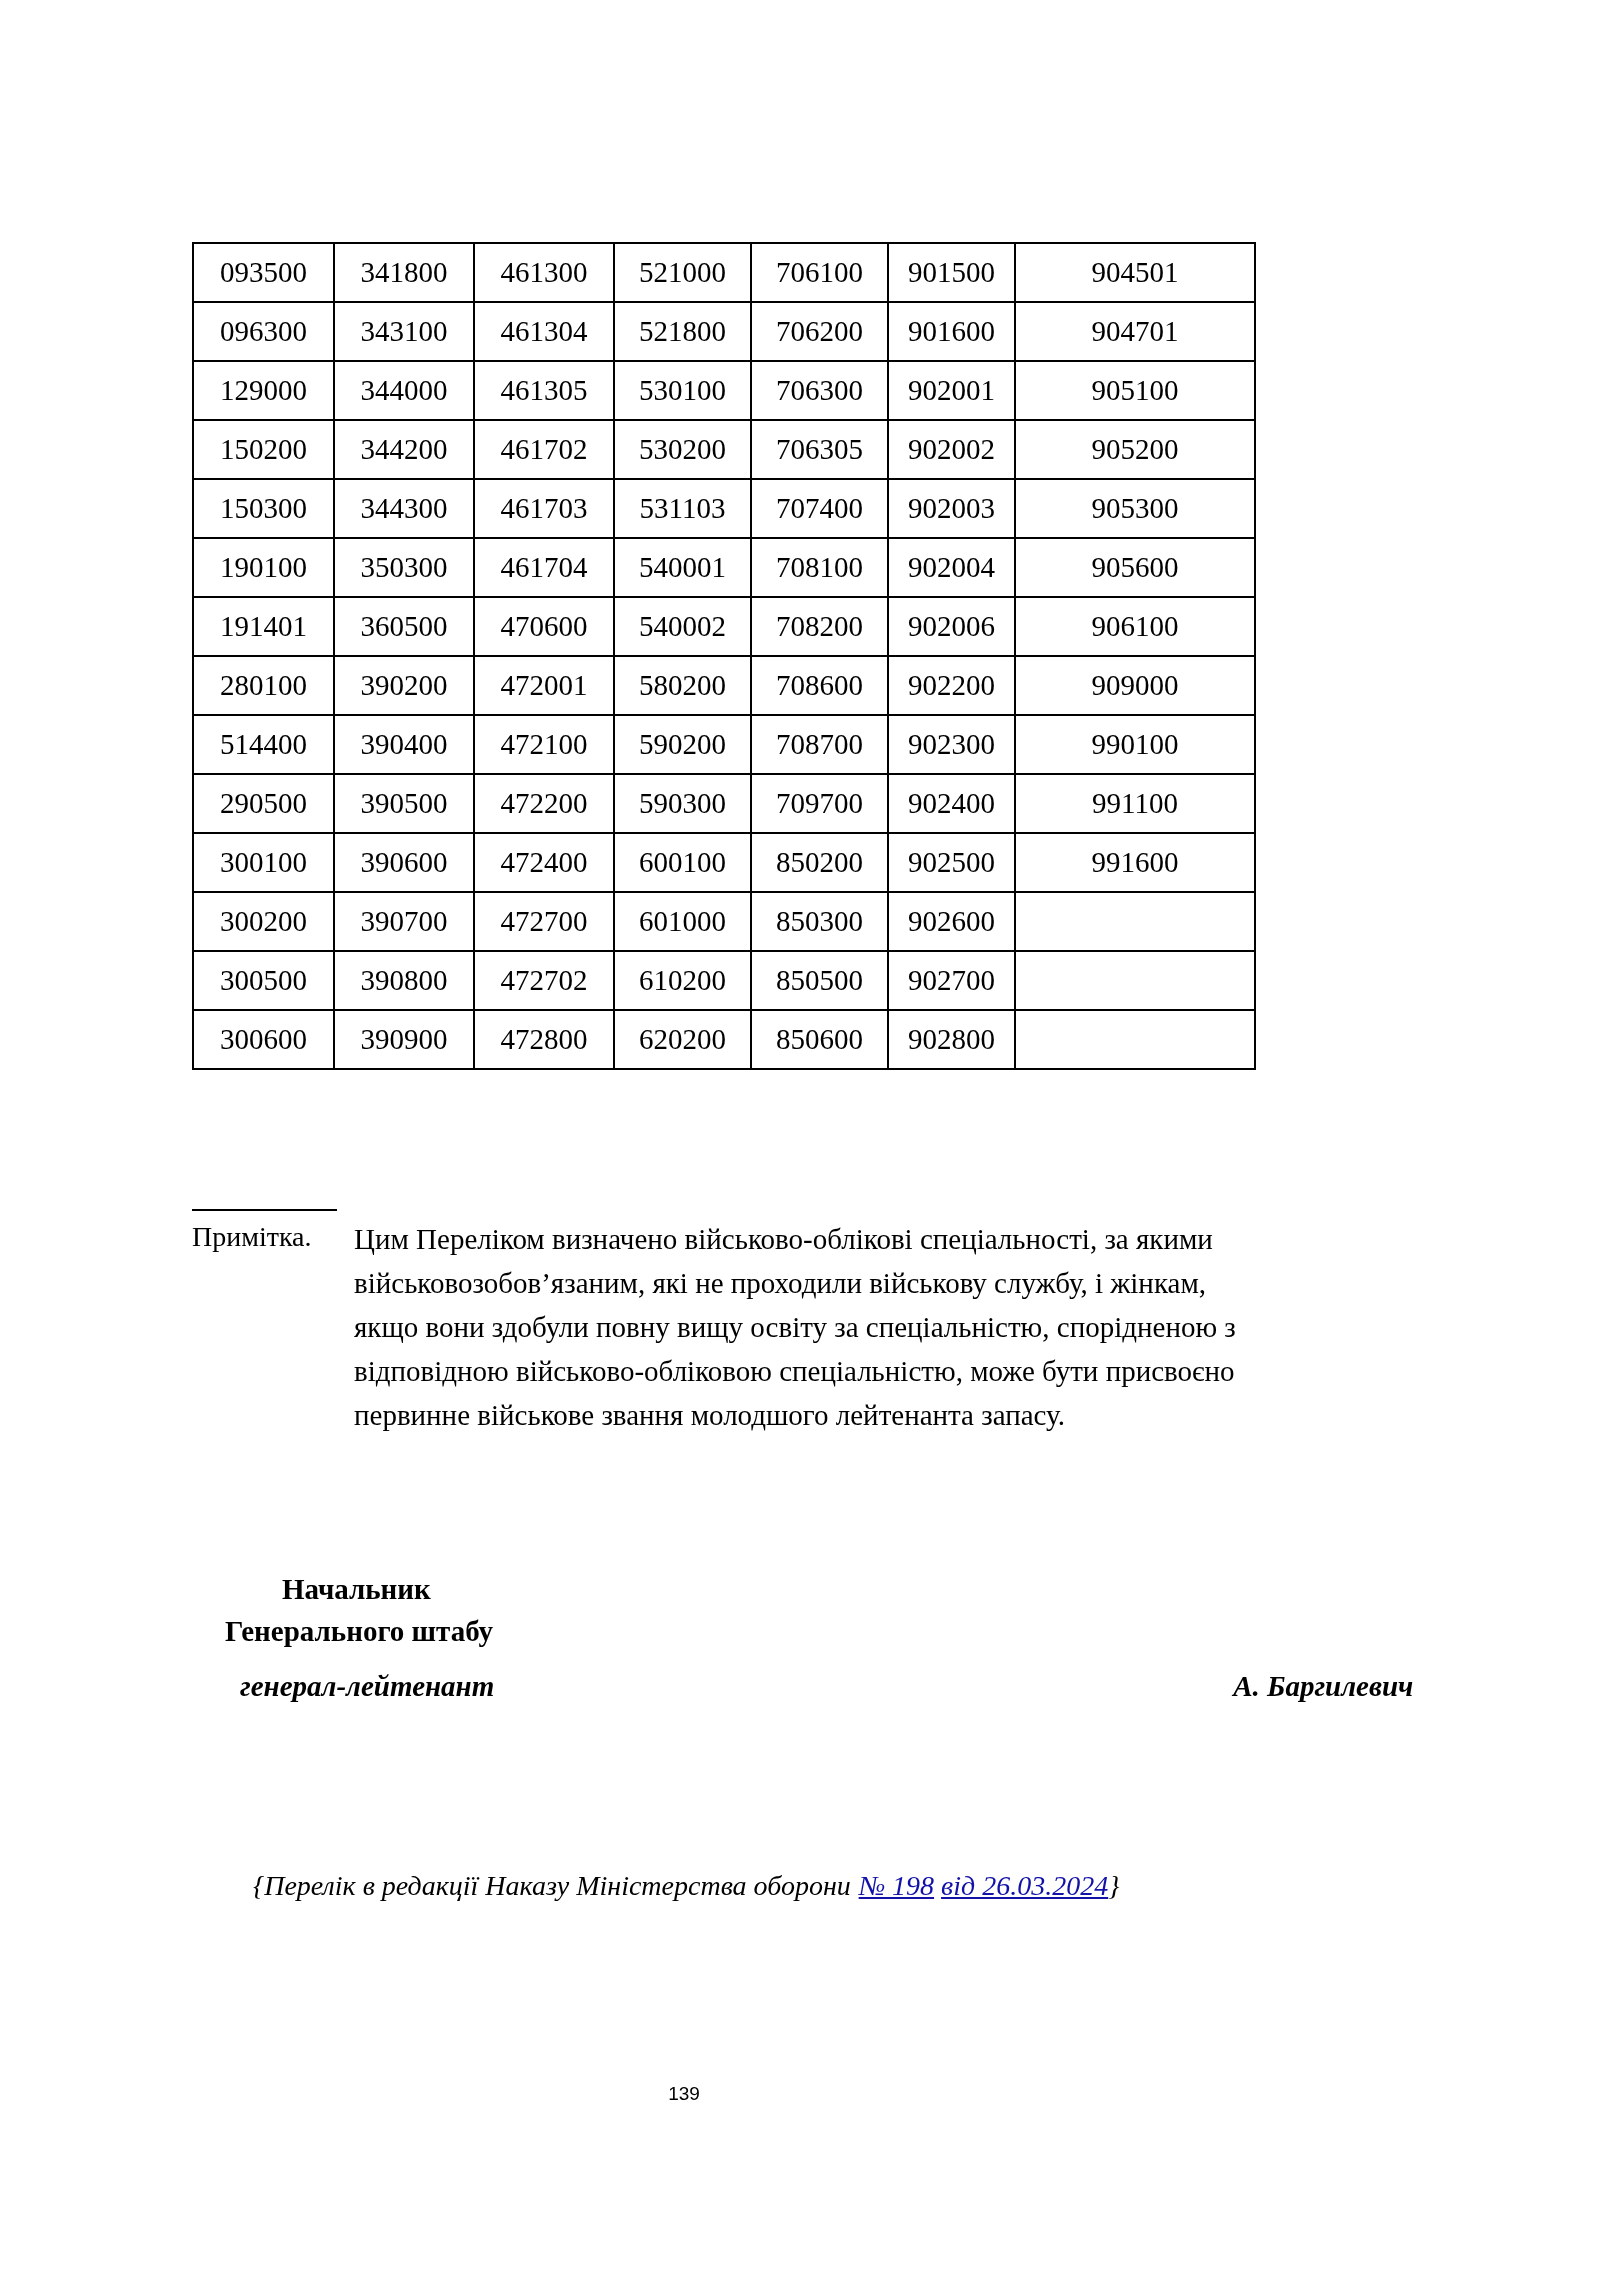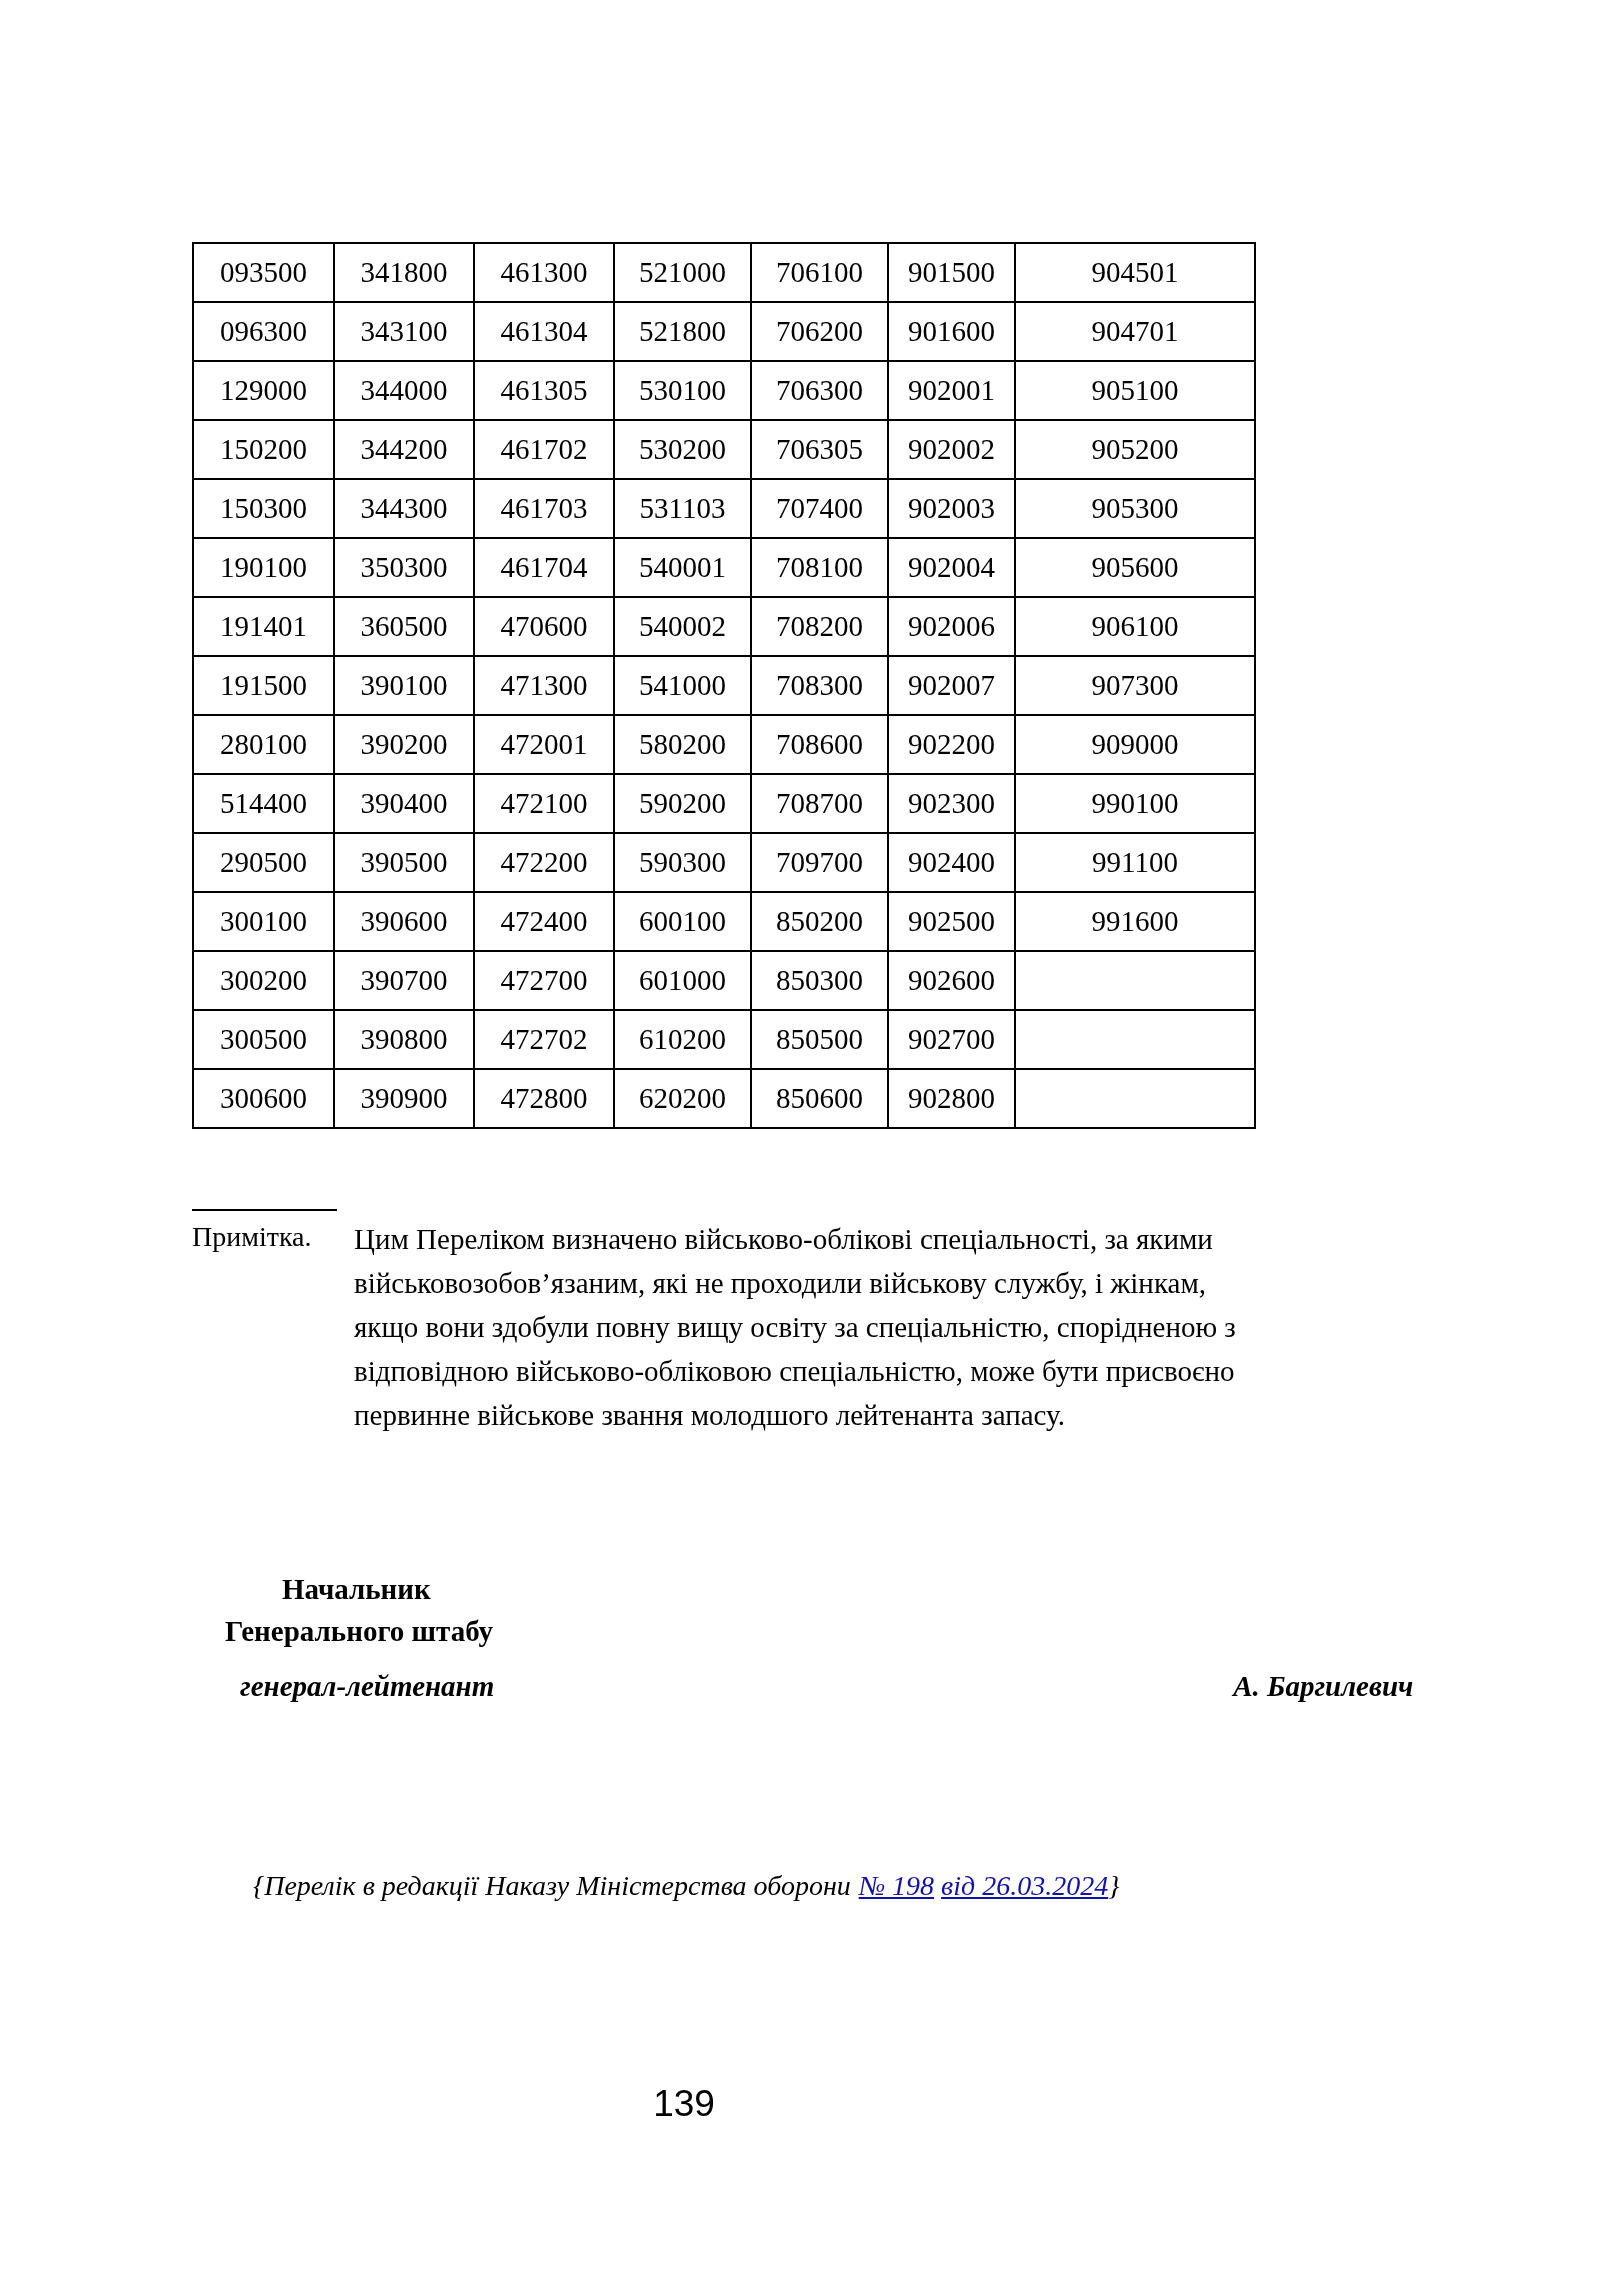--- a/index.html
+++ b/index.html
@@ -133,21 +133,21 @@
   }
   .fn-space { display: inline-block; width: 7.8px; }
 
   
   .page-number {
     position: absolute;
     left: 0;
     top: 2083px;
     width: 1368px;
     text-align: center;
-    font-size: 37px;
+    font-size: 19px;
     font-family: "Liberation Sans", sans-serif;
   }
 </style>
 </head>
 <body>
 
 <div class="page">
 
   <div class="codes-table-wrap">
     <table class="codes">
@@ -218,29 +218,20 @@
           <tr>
             <td>191401</td>
             <td>360500</td>
             <td>470600</td>
             <td>540002</td>
             <td>708200</td>
             <td>902006</td>
             <td>906100</td>
           </tr>
           <tr>
-            <td>191500</td>
-            <td>390100</td>
-            <td>471300</td>
-            <td>541000</td>
-            <td>708300</td>
-            <td>902007</td>
-            <td>907300</td>
-          </tr>
-          <tr>
             <td>280100</td>
             <td>390200</td>
             <td>472001</td>
             <td>580200</td>
             <td>708600</td>
             <td>902200</td>
             <td>909000</td>
           </tr>
           <tr>
             <td>514400</td>

